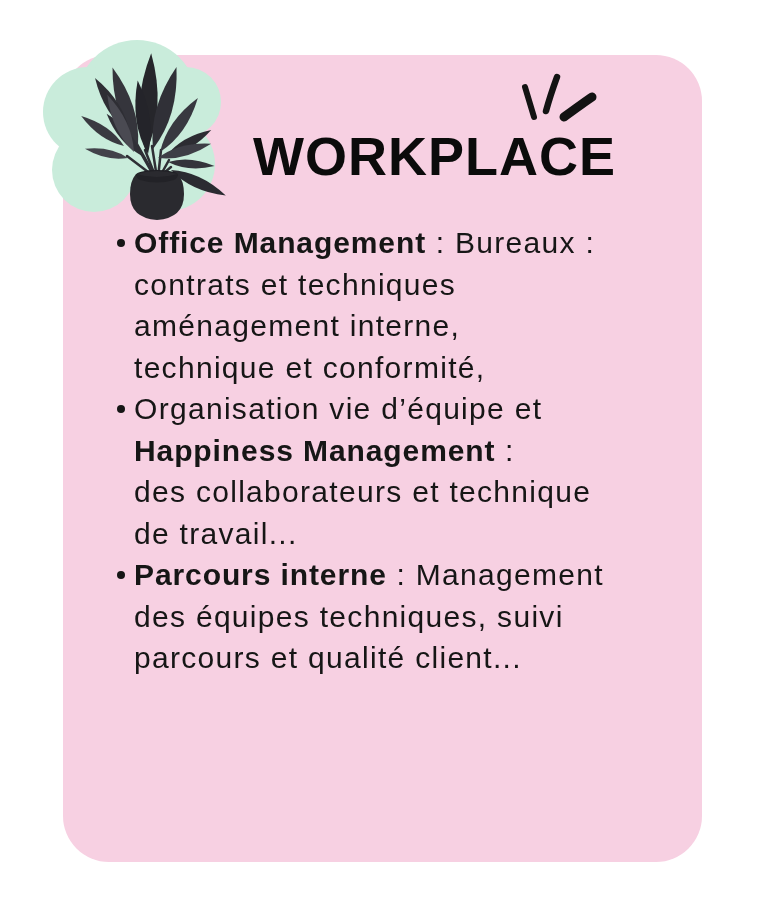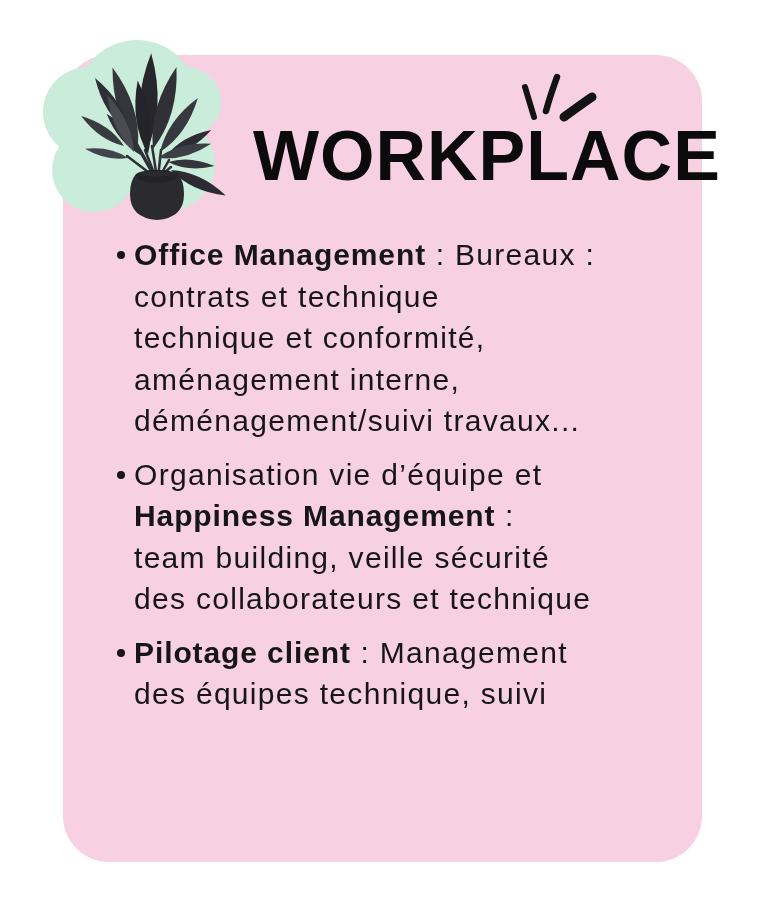--- a/index.html
+++ b/index.html
@@ -29,35 +29,35 @@
 
   .sparkles {
     position: absolute;
     left: 442px; top: 10px;
     width: 100px; height: 62px;
   }
 
   .title {
     position: absolute;
     left: 190px; top: 72px;
-    font-size: 70px;
+    font-size: 54px;
     line-height: 58px;
     font-weight: 700;
     letter-spacing: 1px;
     color: #0b0b0b;
     white-space: nowrap;
   }
 
   .list {
     position: absolute;
     left: 0; top: 167px;
     width: 639px;
     color: #161616;
   }
-  .item { position: relative; padding-left: 71px; margin-top: 12px; }
+  .item { position: relative; padding-left: 71px; }
   .bullet {
     position: absolute;
     left: 54px; top: 17px;
     width: 8px; height: 8px;
     border-radius: 50%;
     background: #161616;
   }
   .line {
     font-size: 30px;
     line-height: 41.5px;
@@ -79,38 +79,38 @@
       <path d="M59 52 C69 45 78 38 87 32" stroke="#131313" stroke-width="9" stroke-linecap="round" fill="none"></path>
     </svg>
 
     <h1 class="title">WORKPLACE</h1>
 
     <div class="list">
 
       <div class="item">
         <span class="bullet"></span>
         <div class="line"><span class="b">Office Management</span><span class="r"> : Bureaux :</span></div>
-        <div class="line"><span class="r">contrats et technique</span></div>
+        <div class="line"><span class="r">contrats et techniques</span></div>
+        <div class="line"><span class="r">aménagement interne,</span></div>
         <div class="line"><span class="r">technique et conformité,</span></div>
-        <div class="line"><span class="r">aménagement interne,</span></div>
-        <div class="line"><span class="r">déménagement/suivi travaux...</span></div>
       </div>
 
       <div class="item">
         <span class="bullet"></span>
         <div class="line"><span class="r">Organisation vie d’équipe et</span></div>
         <div class="line"><span class="b">Happiness Management</span><span class="r"> :</span></div>
-        <div class="line"><span class="r">team building, veille sécurité</span></div>
         <div class="line"><span class="r">des collaborateurs et technique</span></div>
+        <div class="line"><span class="r">de travail...</span></div>
       </div>
 
       <div class="item">
         <span class="bullet"></span>
-        <div class="line"><span class="b">Pilotage client</span><span class="r"> : Management</span></div>
-        <div class="line"><span class="r">des équipes technique, suivi</span></div>
+        <div class="line"><span class="b">Parcours interne</span><span class="r"> : Management</span></div>
+        <div class="line"><span class="r">des équipes techniques, suivi</span></div>
+        <div class="line"><span class="r">parcours et qualité client...</span></div>
       </div>
 
 
     </div>
   </div>
 
   <svg class="blob-plant" viewBox="0 0 190 195">
 
     <g fill="#c9ecdb">
       <circle cx="99" cy="66" r="60"></circle>

